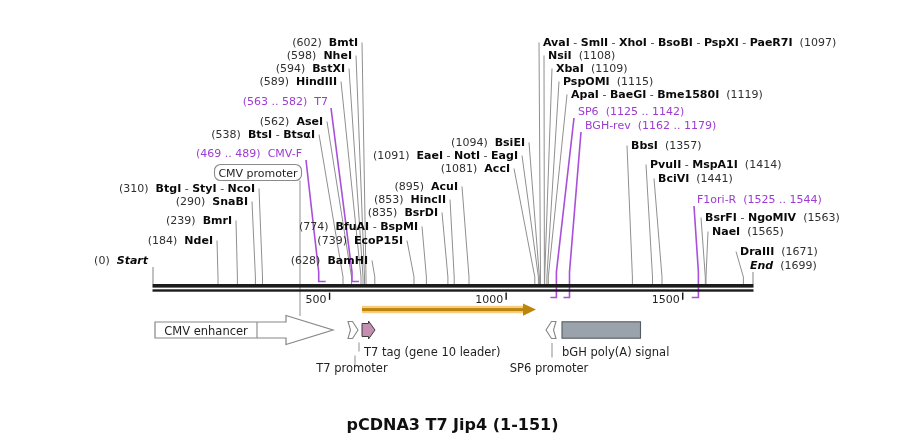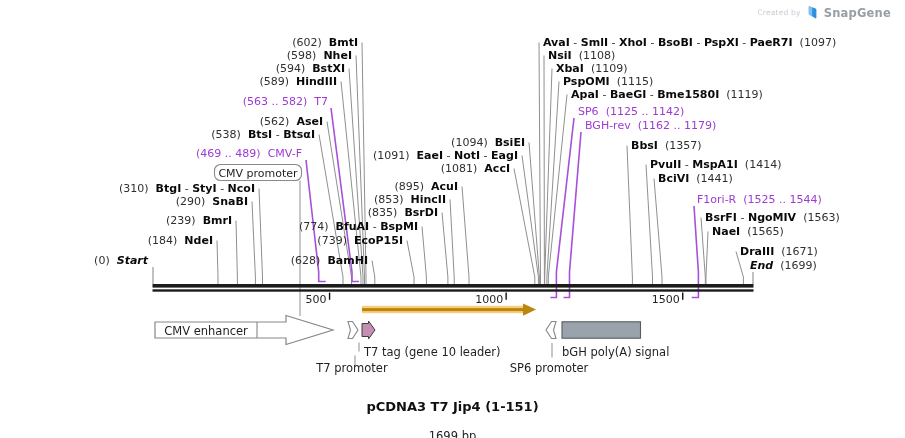--- a/index.html
+++ b/index.html
@@ -3,37 +3,29 @@
 <meta charset="utf-8">
 <style>
   html,body{margin:0;padding:0;background:#ffffff;}
   #stage{position:relative;width:905px;height:438px;background:#ffffff;overflow:hidden;
          font-family:"DejaVu Sans", sans-serif;}
   #watermark{position:absolute;top:5px;right:14px;display:flex;align-items:center;gap:5px;}
   #watermark .created{font-size:7.5px;color:#c7ccd3;letter-spacing:.2px;}
   #watermark .brand{font-size:11.5px;color:#979ea6;font-weight:600;letter-spacing:.2px;}
   #map-svg{position:absolute;left:0;top:0;}
   #title-block{position:absolute;left:0;right:0;top:398px;text-align:center;}
-  #plasmid-title{font-size:13px;font-weight:bold;color:#101010;margin:0;line-height:17px;}
+  #plasmid-title{font-size:16px;font-weight:bold;color:#101010;margin:18px;line-height:17px;}
   #plasmid-size{font-size:11.5px;color:#222;margin-top:14px;}
   text{fill:#1b1b1b;}
 </style>
 </head>
 <body>
 
 <div id="stage">
 
-  <div id="watermark">
-    <span class="created">Created by</span>
-    <svg width="13" height="15" viewBox="0 0 13 15">
-      <path d="M3.2 1.2 L9.6 3.6 Q10.4 3.9 10.4 4.8 L10.4 12.6 Q10.4 13.8 9.3 13.2 L3.6 9.8 Q2.8 9.3 2.8 8.4 L2.8 2.2 Q2.8 1.0 3.2 1.2 Z" fill="#2e8fe0"></path>
-      <path d="M3.2 1.2 L6.2 2.3 L6.2 11.4 L3.6 9.8 Q2.8 9.3 2.8 8.4 L2.8 2.2 Q2.8 1.0 3.2 1.2 Z" fill="#7ec3f0"></path>
-    </svg>
-    <span class="brand">SnapGene</span>
-  </div>
 
   <svg id="map-svg" width="905" height="438" viewBox="0 0 905 438">
     <g id="g-leaders">
         <polyline points="362,42.5 366,277 366,284" fill="none" stroke="#8f8f8f" stroke-width="1"></polyline>
         <polyline points="356,55.5 364.5,277 364.5,284" fill="none" stroke="#8f8f8f" stroke-width="1"></polyline>
         <polyline points="349,68.5 363,277 363,284" fill="none" stroke="#8f8f8f" stroke-width="1"></polyline>
         <polyline points="341,81.5 361,277 361,284" fill="none" stroke="#8f8f8f" stroke-width="1"></polyline>
         <polyline points="327,121.5 351.5,277 351.5,284" fill="none" stroke="#8f8f8f" stroke-width="1"></polyline>
         <polyline points="319,134.5 343,277 343,284" fill="none" stroke="#8f8f8f" stroke-width="1"></polyline>
         <polyline points="259,188.5 262.5,277 262.5,284" fill="none" stroke="#8f8f8f" stroke-width="1"></polyline>

